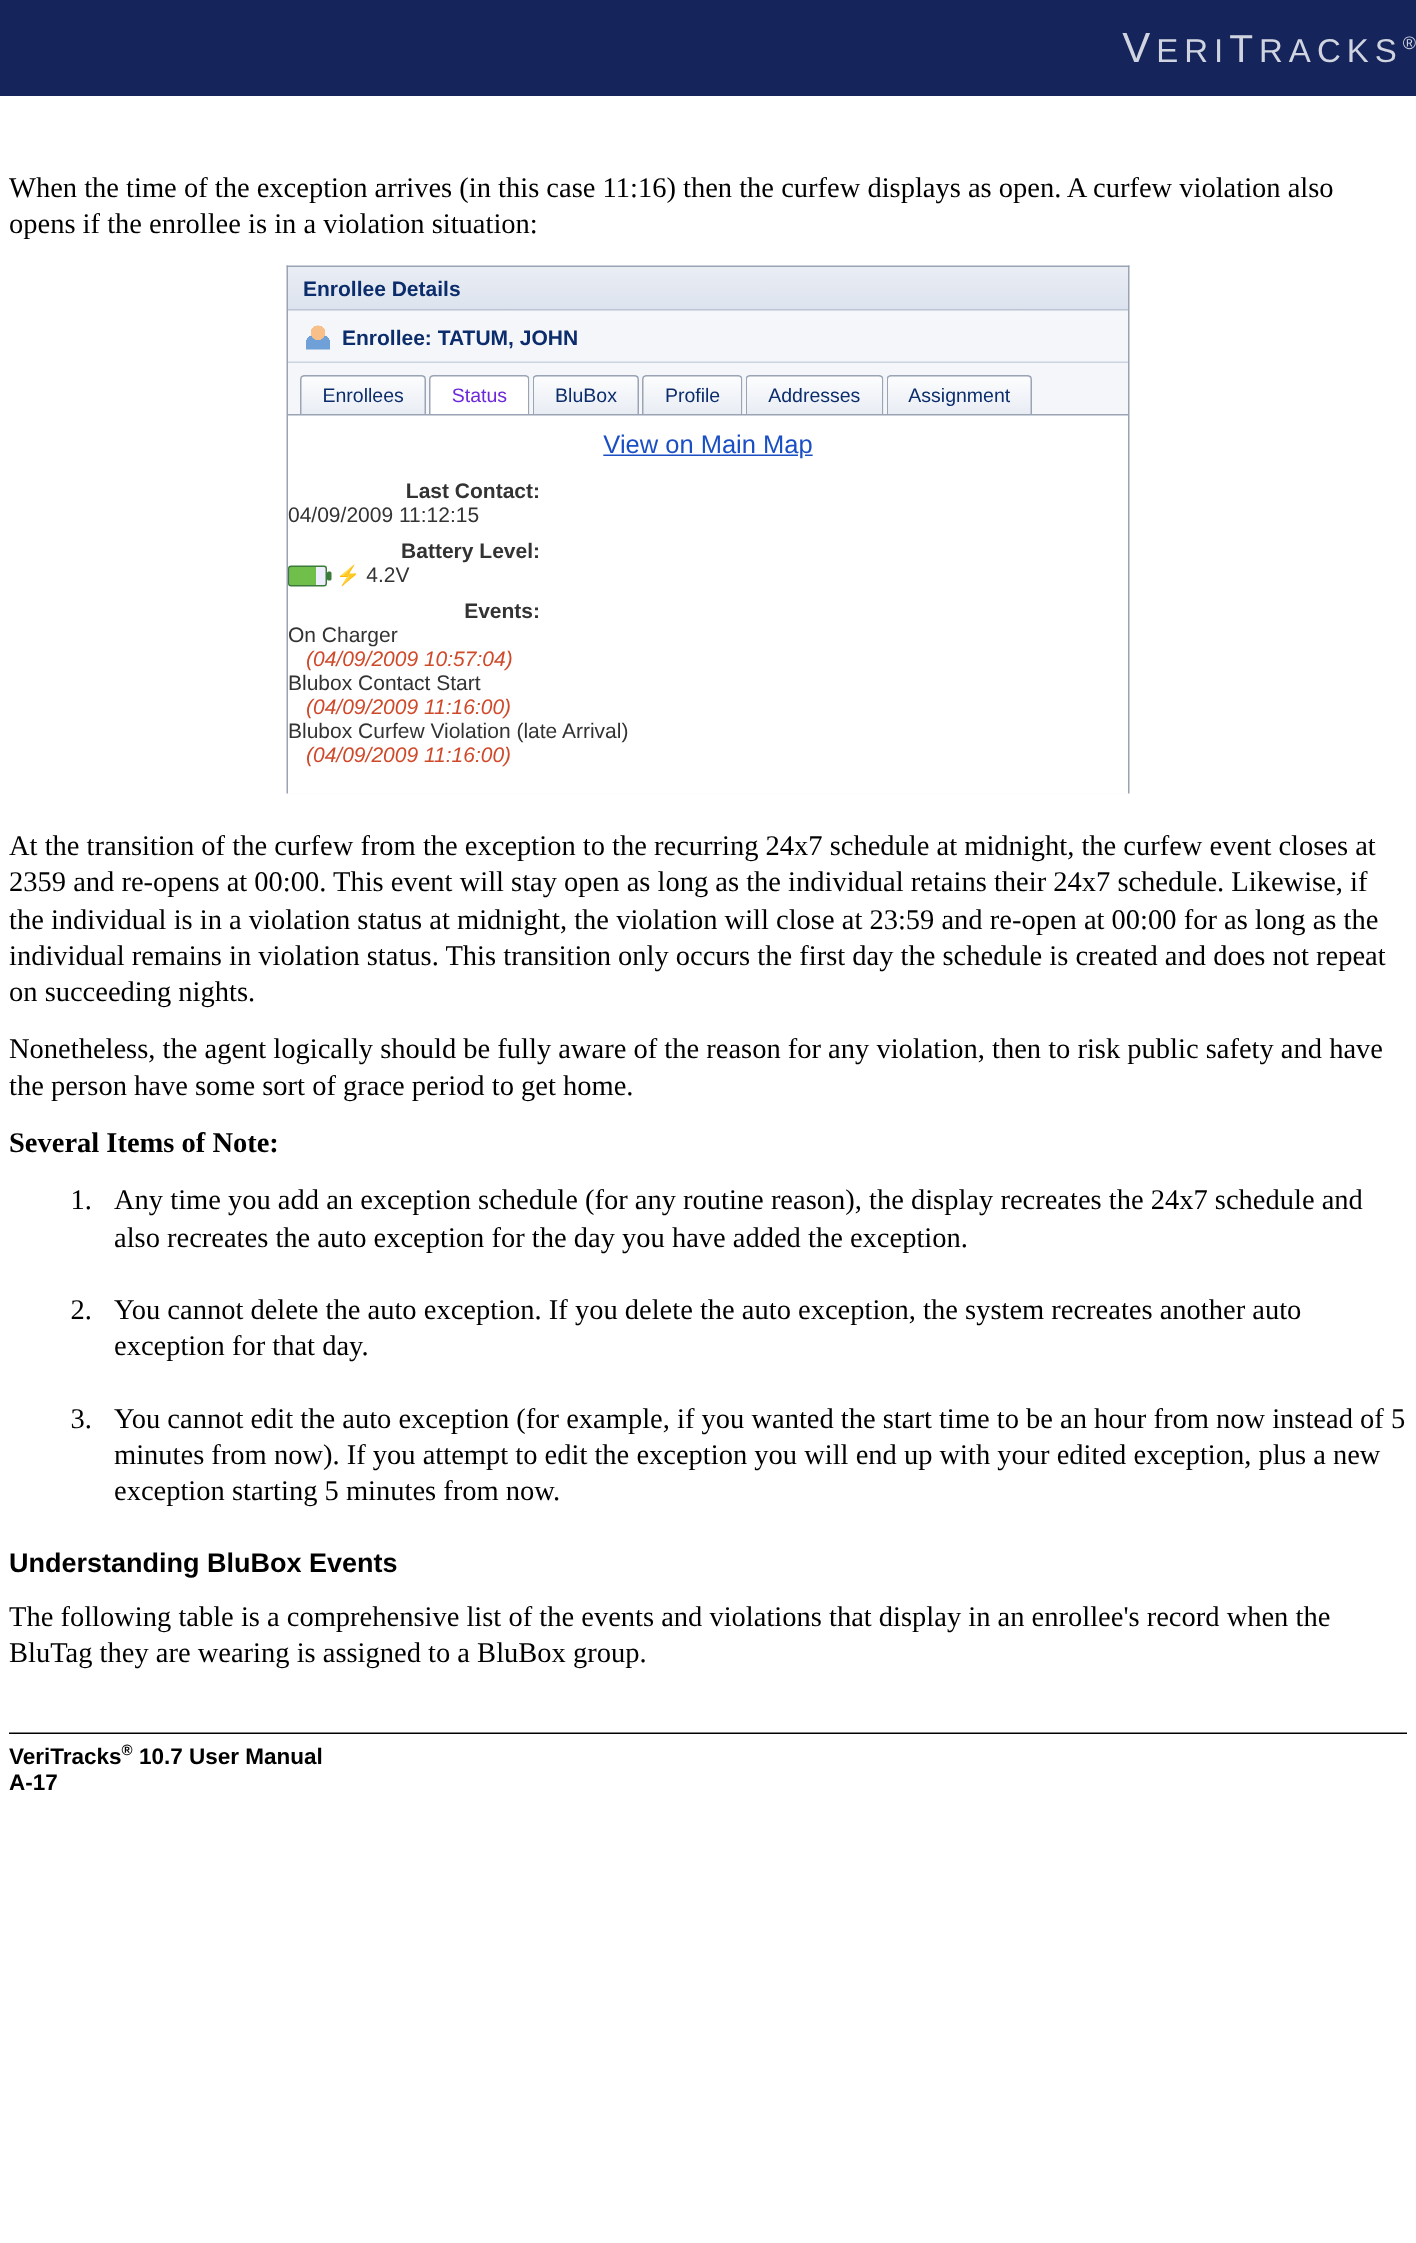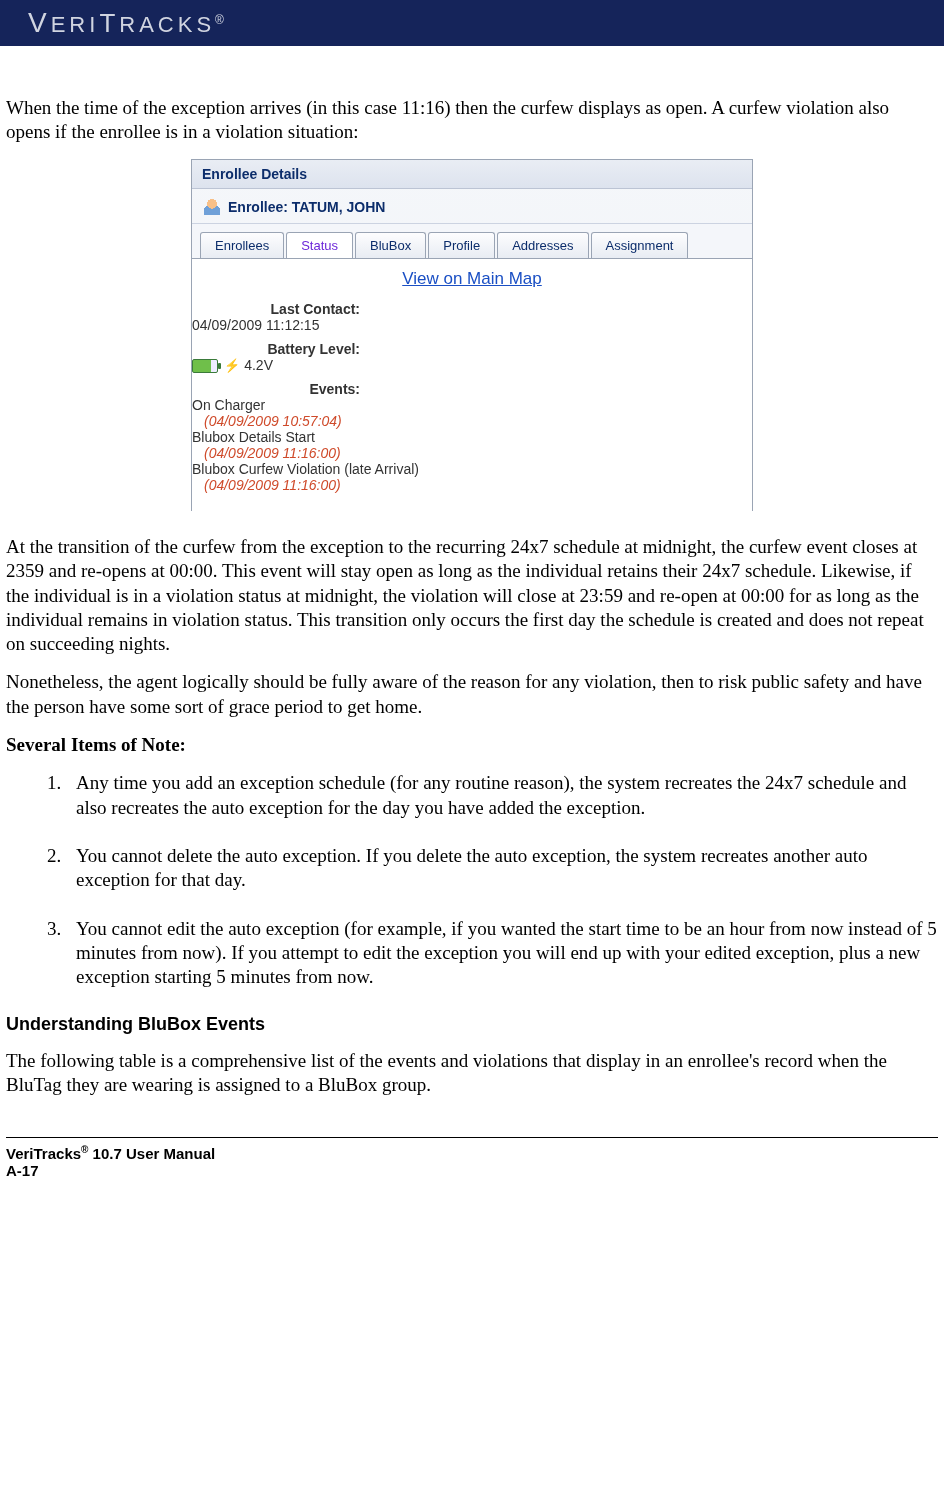--- a/index.html
+++ b/index.html
@@ -5,24 +5,25 @@
   body {
     margin: 0;
     font-family: "Times New Roman", Times, serif;
     font-size: 19px;
     color: #000;
     background: #fff;
     width: 944px;
   }
   .header-bar {
     background: #15245a;
-    height: 46px;
+    height: 64px;
     display: flex;
     align-items: center;
     padding-left: 28px;
+    justify-content: flex-end;
   }
   .logo {
     color: #d0d4e0;
     font-family: Arial, sans-serif;
     font-size: 22px;
     letter-spacing: 4px;
     font-weight: 400;
   }
   .logo .v { font-size: 28px; font-weight: 300; }
   .logo .t { font-size: 26px; font-weight: 300; }
@@ -197,36 +198,36 @@
           <div class="lbl">Battery Level:</div>
           <div class="val">
             <span class="battery-icon"></span><span class="bolt">⚡</span><span>4.2V</span>
           </div>
         </div>
         <div class="row">
           <div class="lbl">Events:</div>
           <div class="val">
             <div class="evt">On Charger</div>
             <div class="evt-ts">(04/09/2009 10:57:04)</div>
-            <div class="evt">Blubox Details Start</div>
+            <div class="evt">Blubox Contact Start</div>
             <div class="evt-ts">(04/09/2009 11:16:00)</div>
             <div class="evt">Blubox Curfew Violation (late Arrival)</div>
             <div class="evt-ts">(04/09/2009 11:16:00)</div>
           </div>
         </div>
       </div>
     </div>
   </div>
 
   <p class="para">At the transition of the curfew from the exception to the recurring 24x7 schedule at midnight, the curfew event closes at 2359 and re-opens at 00:00.  This event will stay open as long as the individual retains their 24x7 schedule.  Likewise, if the individual is in a violation status at midnight, the violation will close at 23:59 and re-open at 00:00 for as long as the individual remains in violation status.  This transition only occurs the first day the schedule is created and does not repeat on succeeding nights.</p>
   <p class="para">Nonetheless, the agent logically should be fully aware of the reason for any violation, then to risk public safety and have the person have some sort of grace period to get home.</p>
   <p class="para bold">Several Items of Note:</p>
 
   <ol class="notes">
-    <li>Any time you add an exception schedule (for any routine reason), the system recreates the 24x7 schedule and also recreates the auto exception for the day you have added the exception.</li>
+    <li>Any time you add an exception schedule (for any routine reason), the display recreates the 24x7 schedule and also recreates the auto exception for the day you have added the exception.</li>
     <li>You cannot delete the auto exception.  If you delete the auto exception, the system recreates another auto exception for that day.</li>
     <li>You cannot edit the auto exception (for example, if you wanted the start time to be an hour from now instead of 5 minutes from now).  If you attempt to edit the exception you will end up with your edited exception, plus a new exception starting 5 minutes from now.</li>
   </ol>
 
 
   <div class="sub-head">Understanding BluBox Events</div>
 
   <p class="para">The following table is a comprehensive list of the events and violations that display in an enrollee's record when the BluTag they are wearing is assigned to a BluBox group.</p>
 
 </div>

